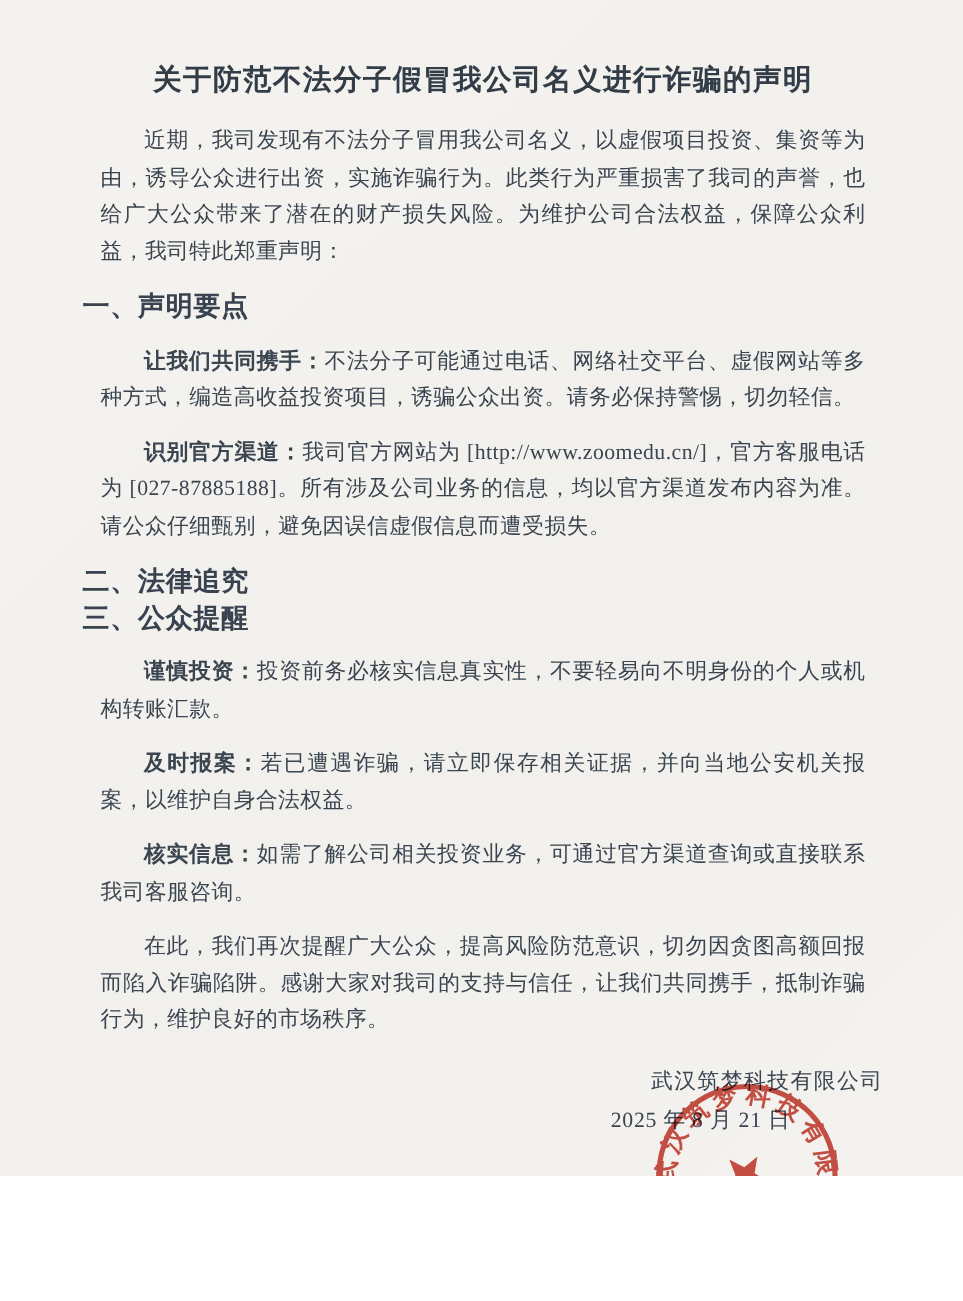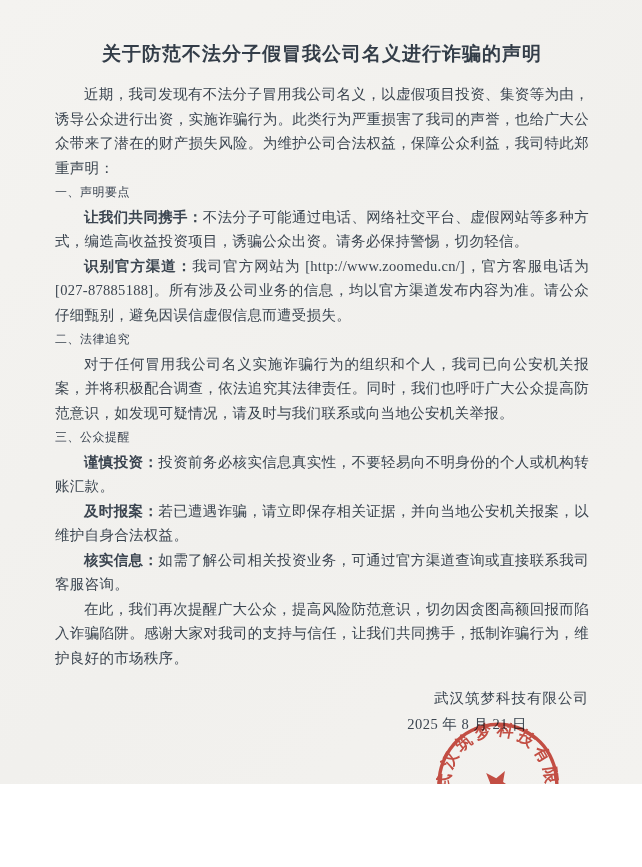--- a/index.html
+++ b/index.html
@@ -24,32 +24,32 @@
   .doc-title {
     font-size: 19px;
     font-weight: bold;
     text-align: center;
     letter-spacing: 1px;
     color: #333d48;
     margin: 0 0 14px 0;
     line-height: 28px;
   }
   .body-text p {
-    margin: 0;
+    margin: 12px;
     font-size: 14.5px;
     line-height: 24.5px;
     text-align: justify;
     text-indent: 2em;
     letter-spacing: 0.3px;
   }
   .body-text h2 {
     margin: 0;
-    font-size: 12px;
+    font-size: 18px;
     line-height: 24.5px;
-    font-weight: 400;
+    font-weight: 700;
     text-indent: 0;
     letter-spacing: 0.5px;
     color: #394350;
   }
   .plabel {
     font-weight: 600;
   }
   .signature {
     margin-top: 15px;
     text-align: right;
@@ -84,21 +84,20 @@
     <h1 class="doc-title">关于防范不法分子假冒我公司名义进行诈骗的声明</h1>
 
     <div class="body-text">
       <p><span>近期，我司发现有不法分子冒用我公司名义，以虚假项目投资、集资等为由，诱导公众进行出资，实施诈骗行为。此类行为严重损害了我司的声誉，也给广大公众带来了潜在的财产损失风险。为维护公司合法权益，保障公众利益，我司特此郑重声明：</span></p>
 
       <h2>一、声明要点</h2>
       <p><span class="plabel">让我们共同携手：</span><span>不法分子可能通过电话、网络社交平台、虚假网站等多种方式，编造高收益投资项目，诱骗公众出资。请务必保持警惕，切勿轻信。</span></p>
       <p><span class="plabel">识别官方渠道：</span><span>我司官方网站为 [http://www.zoomedu.cn/]，官方客服电话为 [027-87885188]。所有涉及公司业务的信息，均以官方渠道发布内容为准。请公众仔细甄别，避免因误信虚假信息而遭受损失。</span></p>
 
       <h2>二、法律追究</h2>
-      <p><span>对于任何冒用我公司名义实施诈骗行为的组织和个人，我司已向公安机关报案，并将积极配合调查，依法追究其法律责任。同时，我们也呼吁广大公众提高防范意识，如发现可疑情况，请及时与我们联系或向当地公安机关举报。</span></p>
 
       <h2>三、公众提醒</h2>
       <p><span class="plabel">谨慎投资：</span><span>投资前务必核实信息真实性，不要轻易向不明身份的个人或机构转账汇款。</span></p>
       <p><span class="plabel">及时报案：</span><span>若已遭遇诈骗，请立即保存相关证据，并向当地公安机关报案，以维护自身合法权益。</span></p>
       <p><span class="plabel">核实信息：</span><span>如需了解公司相关投资业务，可通过官方渠道查询或直接联系我司客服咨询。</span></p>
       <p><span>在此，我们再次提醒广大公众，提高风险防范意识，切勿因贪图高额回报而陷入诈骗陷阱。感谢大家对我司的支持与信任，让我们共同携手，抵制诈骗行为，维护良好的市场秩序。</span></p>
     </div>
 
     <div class="signature">
       <div class="company">武汉筑梦科技有限公司</div>

